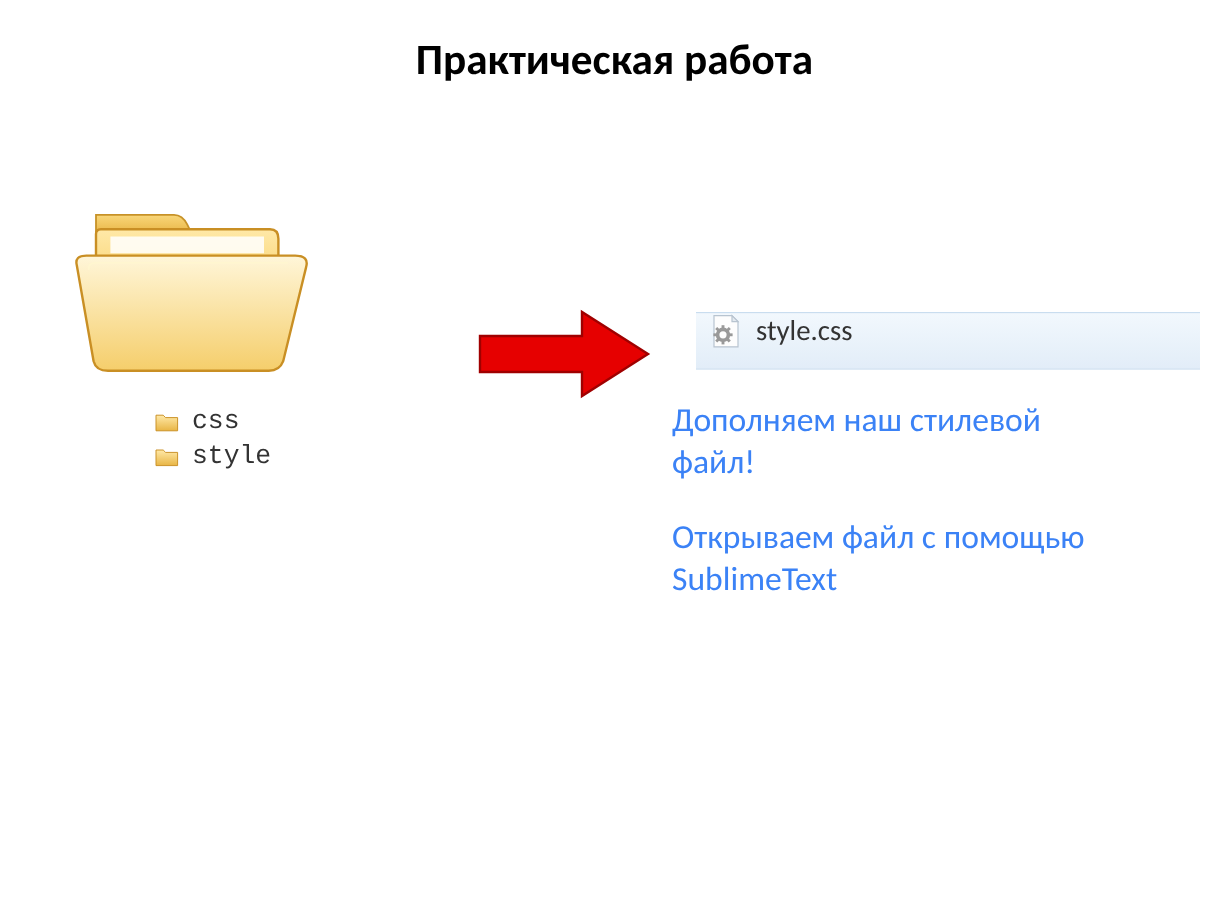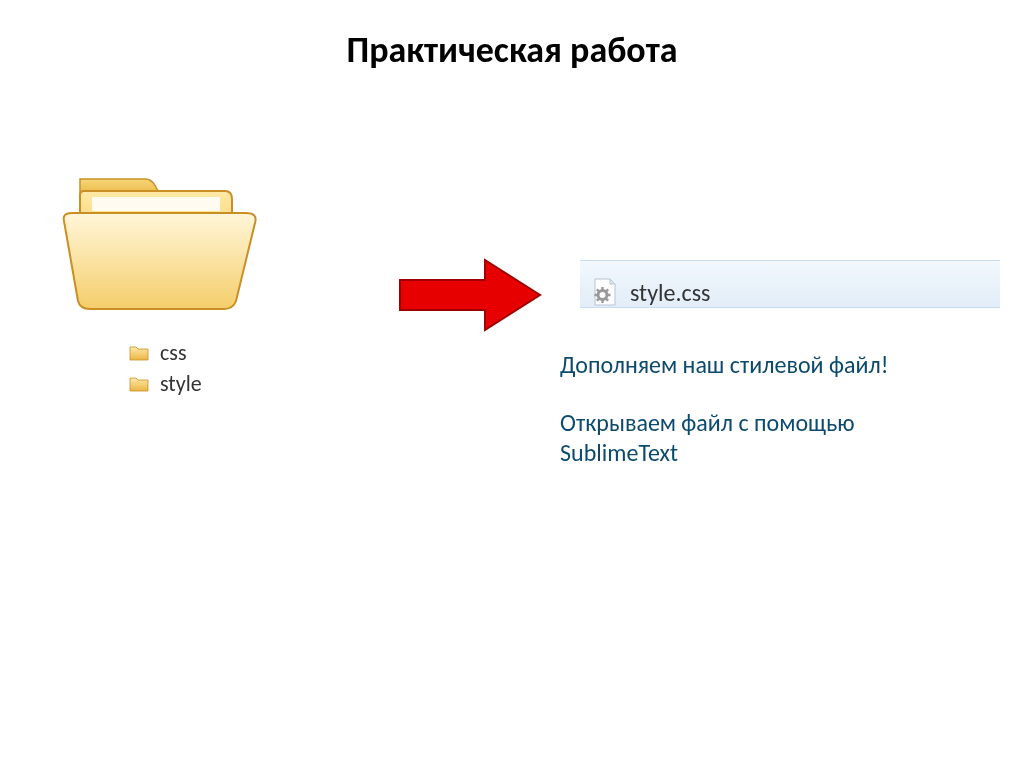--- a/index.html
+++ b/index.html
@@ -30,20 +30,21 @@
     }
     .file-list {
       position: absolute;
       left: 128px;
       top: 335px;
     }
     .file-item {
       display: flex;
       align-items: center;
       margin: 4px 0;
+      font-family: Liberation Mono, monospace;
     }
     .file-item .icon {
       width: 22px;
       height: 22px;
       margin-right: 10px;
       display: flex;
       align-items: center;
       justify-content: center;
     }
     .file-item .label {
@@ -60,40 +61,40 @@
     .file-bar {
       position: absolute;
       left: 580px;
       top: 260px;
       width: 420px;
       height: 48px;
       background: linear-gradient(to bottom, #f2f8fd, #e2edf8);
       border-top: 1px solid #c9ddef;
       border-bottom: 1px solid #c9ddef;
       display: flex;
-      align-items: flex-end;
+      align-items: flex-start;
       padding-left: 10px;
     }
     .css-file-icon {
       width: 30px;
       height: 30px;
       margin-right: 10px;
     }
     .file-bar-label {
       font-size: 24px;
       color: #333;
     }
     .instruction {
       position: absolute;
       left: 560px;
-      top: 350px;
+      top: 332px;
       width: 350px;
-      font-size: 24px;
+      font-size: 28px;
       line-height: 1.25;
-      color: #0c4a6e;
+      color: #3b82f6;
     }
     .instruction p { margin-bottom: 28px; }
   </style>
 </head>
 <body>
 
 <h1 class="title">Практическая работа</h1>
 
 <div class="folder-big">
   <svg viewBox="0 0 200 160" width="200" height="160">

